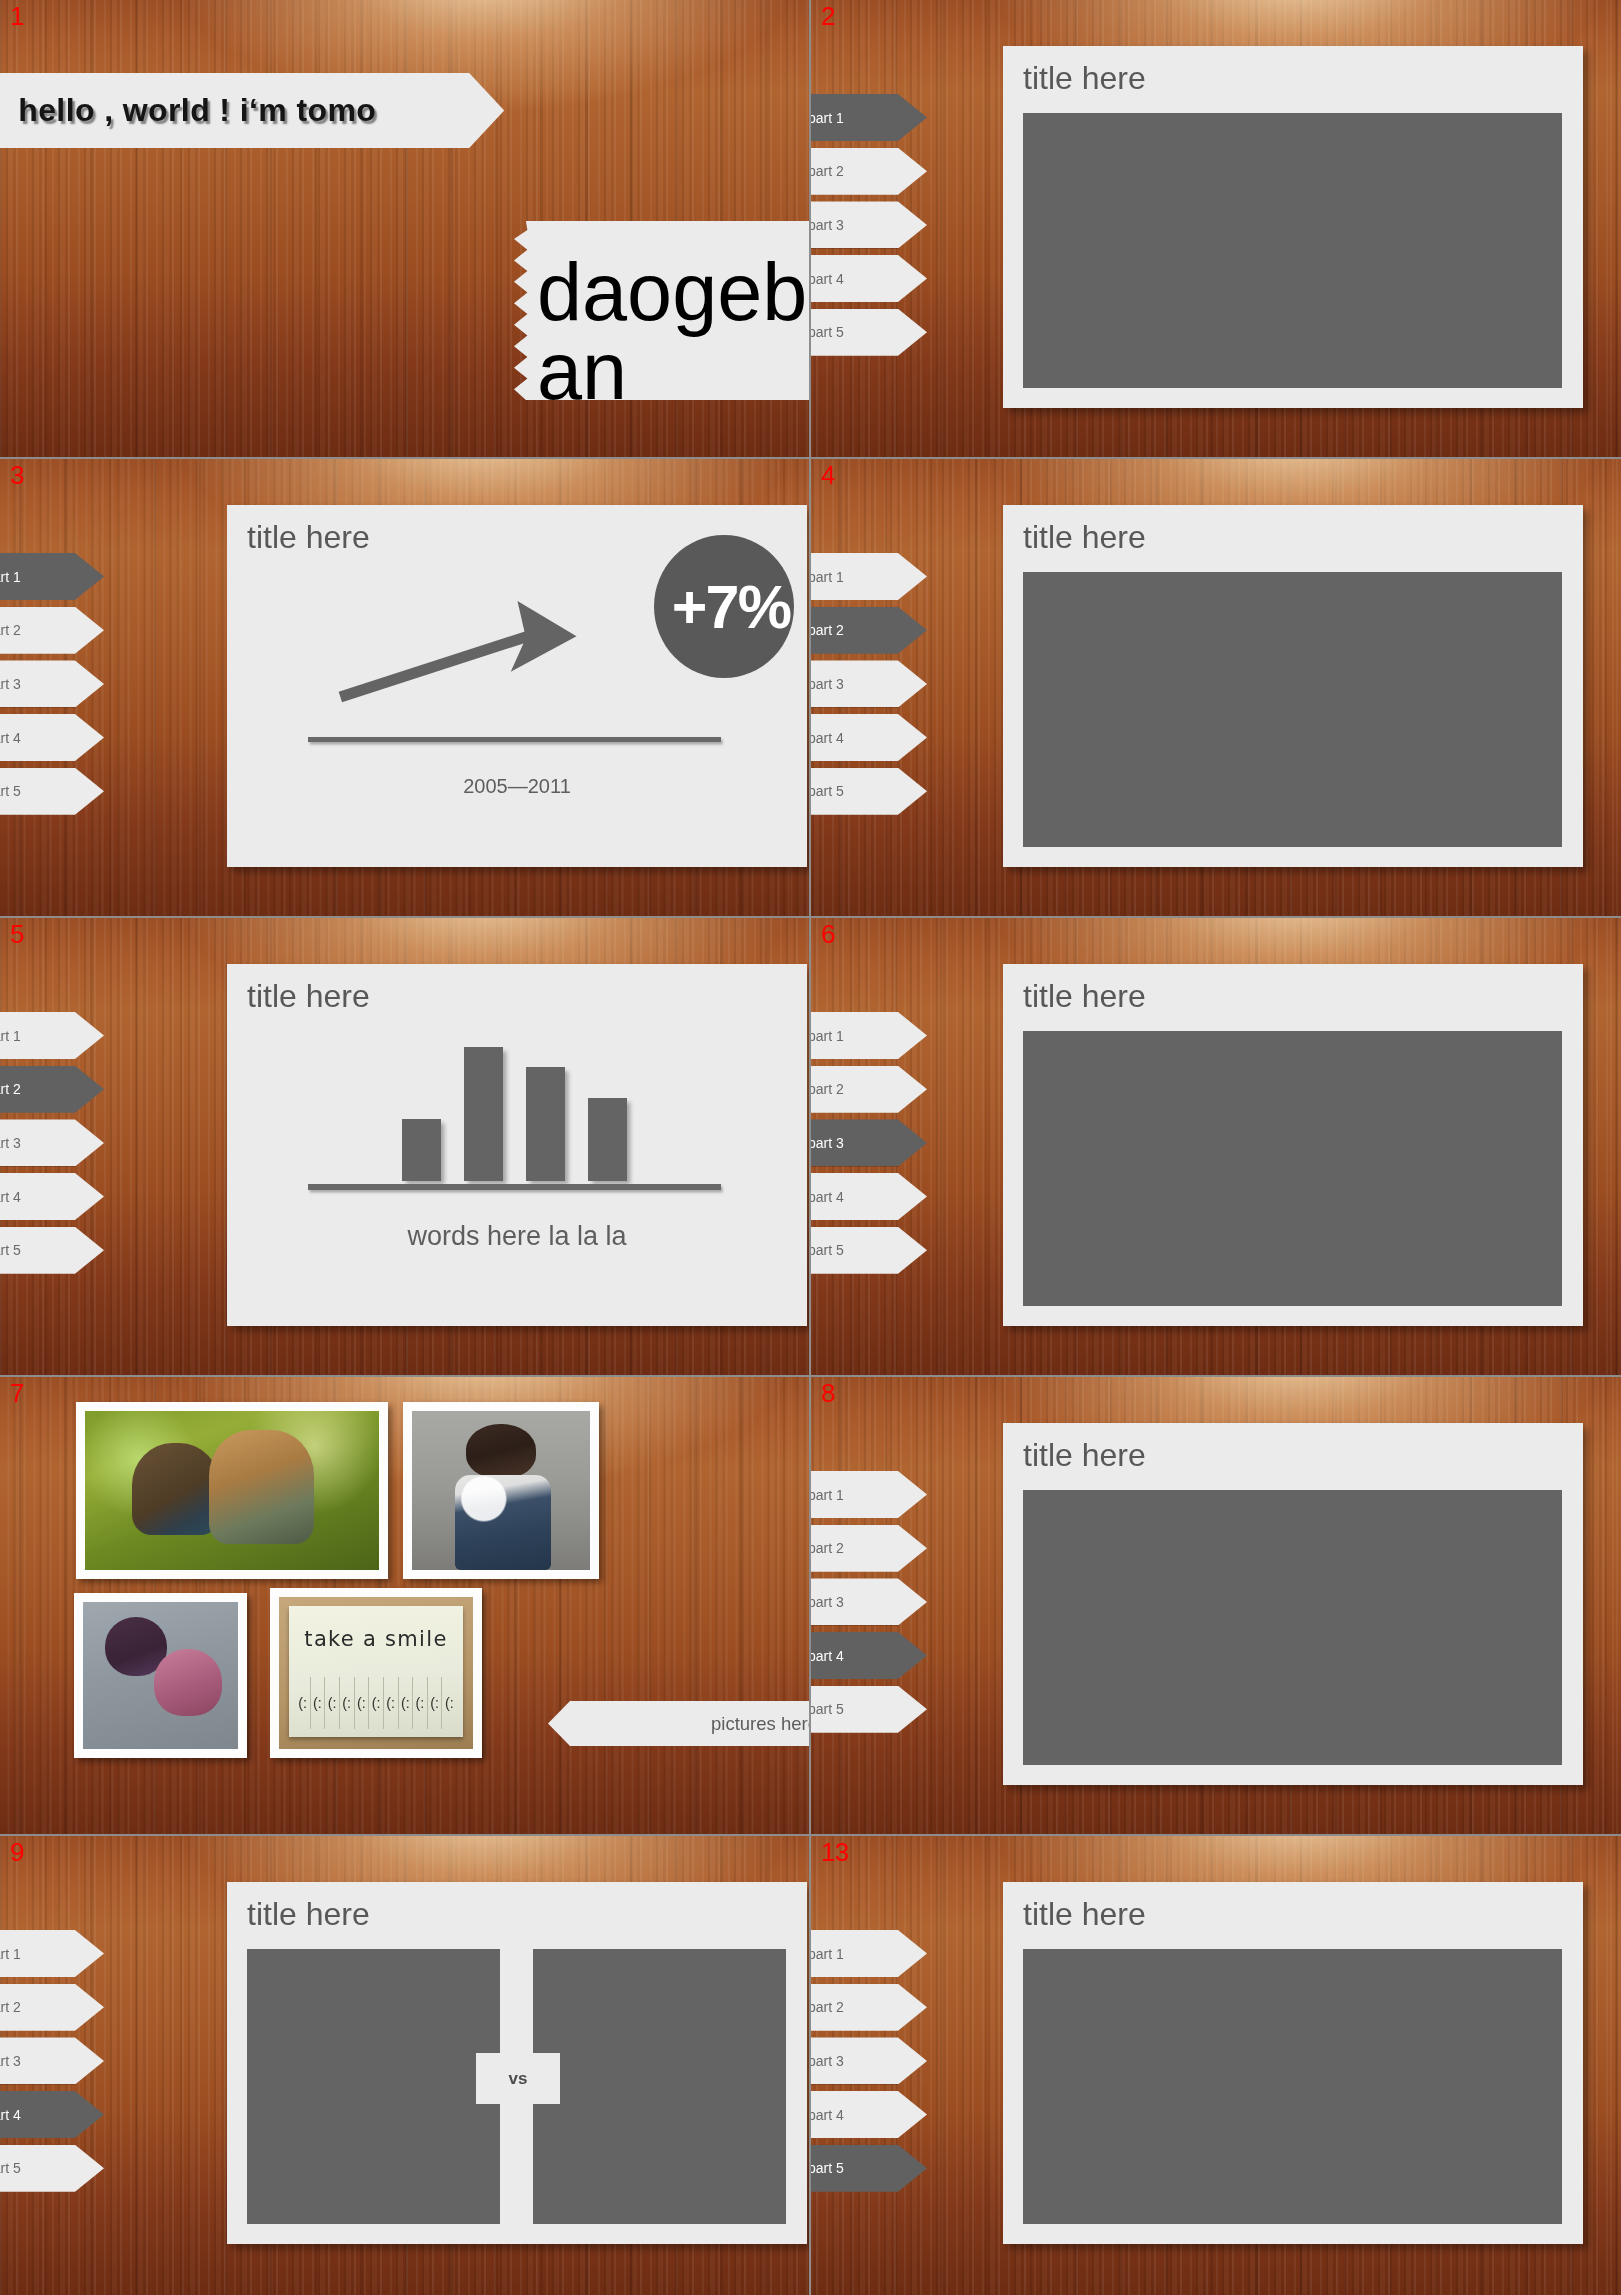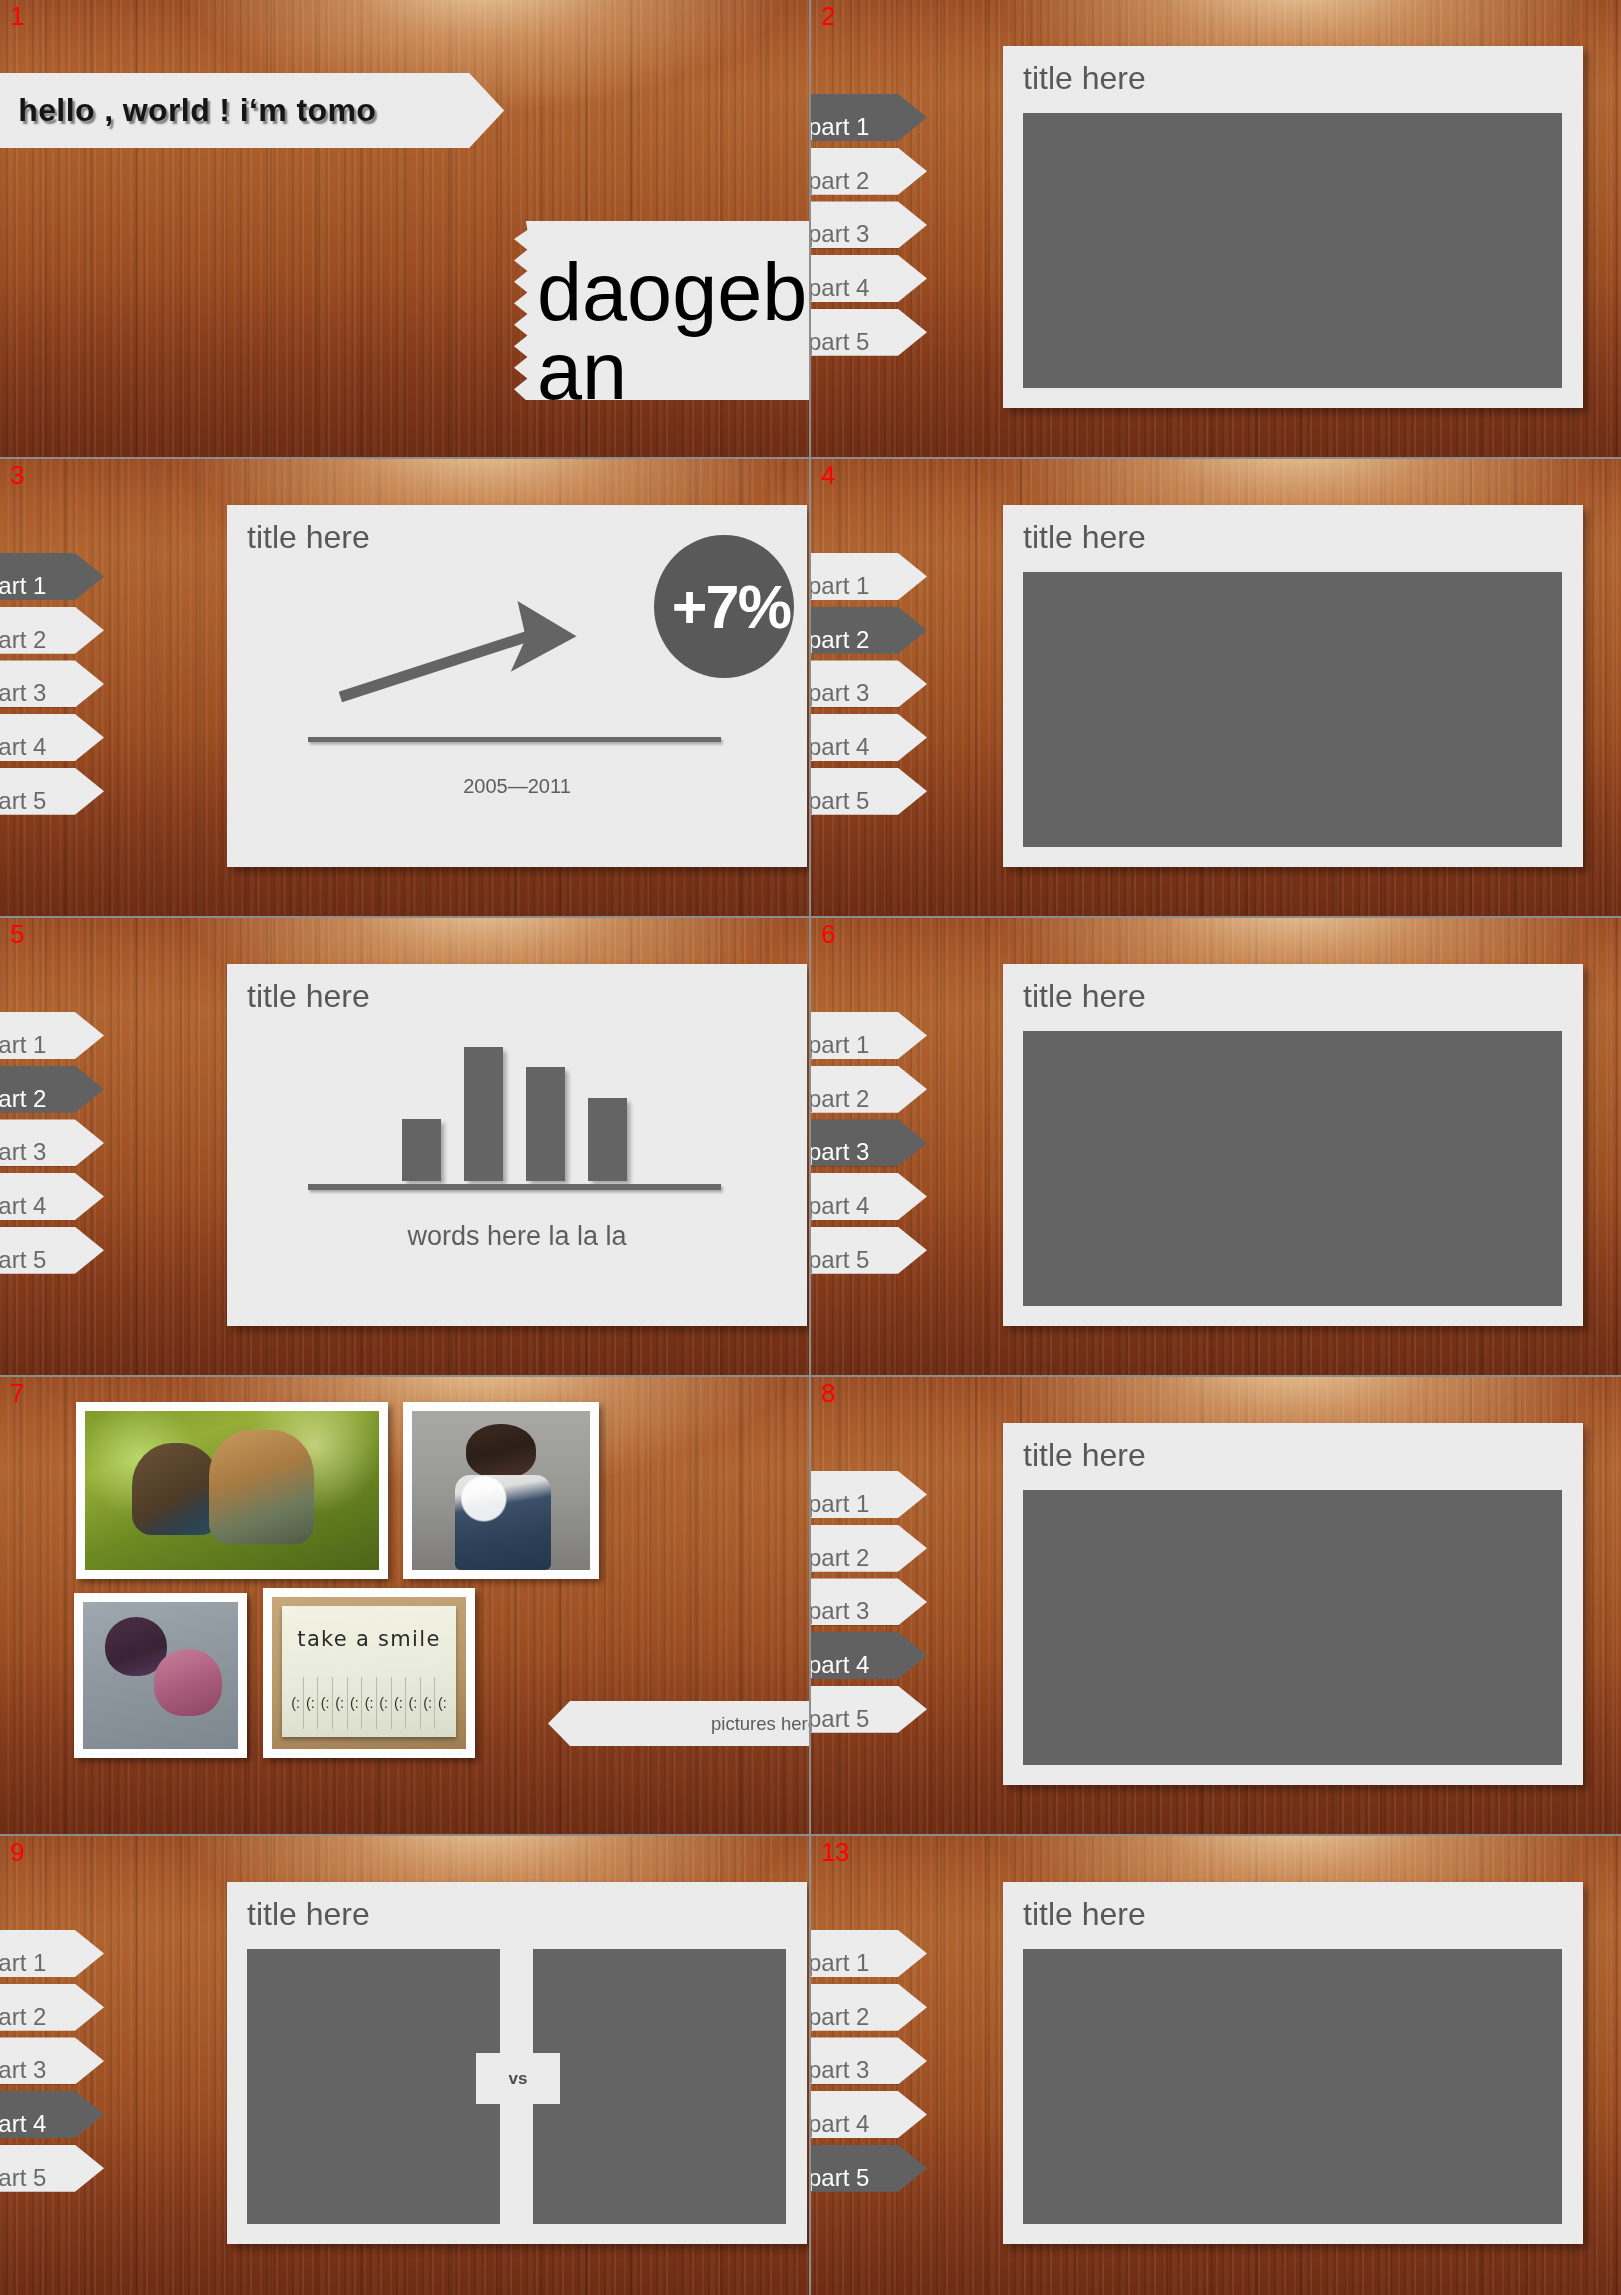--- a/index.html
+++ b/index.html
@@ -71,24 +71,24 @@
   .nav {
     position:absolute;
     z-index:6;
     display:flex; flex-direction:column;
     gap:6.7px;
   }
   .nav-tab {
     position:relative;
     height:47px;
     width:168px;
-    display:flex; align-items:flex-end;
+    display:flex; align-items:center;
     background:#ececec;
     color:#6a6a6a;
-    font-size:24px;
+    font-size:14px;
     clip-path:polygon(0 0, calc(100% - 29px) 0, 100% 50%, calc(100% - 29px) 100%, 0 100%);
     filter:drop-shadow(4.2px 4.2px 4.2px rgba(0,0,0,0.42));
     padding-left:49px;
   }
   .nav-tab.active { background:#616161; color:#ffffff; }
 
   
   .card {
     position:absolute;
     background:#ebebeb;
@@ -493,21 +493,21 @@
       <div class="slide-num">7</div>
       <div class="frame" style="left:76px;top:25px;width:312px;height:177px">
         <div class="pic pic-hug"></div>
       </div>
       <div class="frame" style="left:403px;top:25px;width:196px;height:177px">
         <div class="pic pic-girl"></div>
       </div>
       <div class="frame" style="left:74px;top:216px;width:173px;height:165px">
         <div class="pic pic-kids"></div>
       </div>
-      <div class="frame" style="left:263px;top:211px;width:212px;height:170px">
+      <div class="frame" style="left:270px;top:211px;width:212px;height:170px">
         <div class="pic pic-note">
           <div class="pic-note-paper">
             <div class="pic-note-text">take a smile</div>
             <div class="pic-note-tabs">
               <i>(:</i>
               <i>(:</i>
               <i>(:</i>
               <i>(:</i>
               <i>(:</i>
               <i>(:</i>

